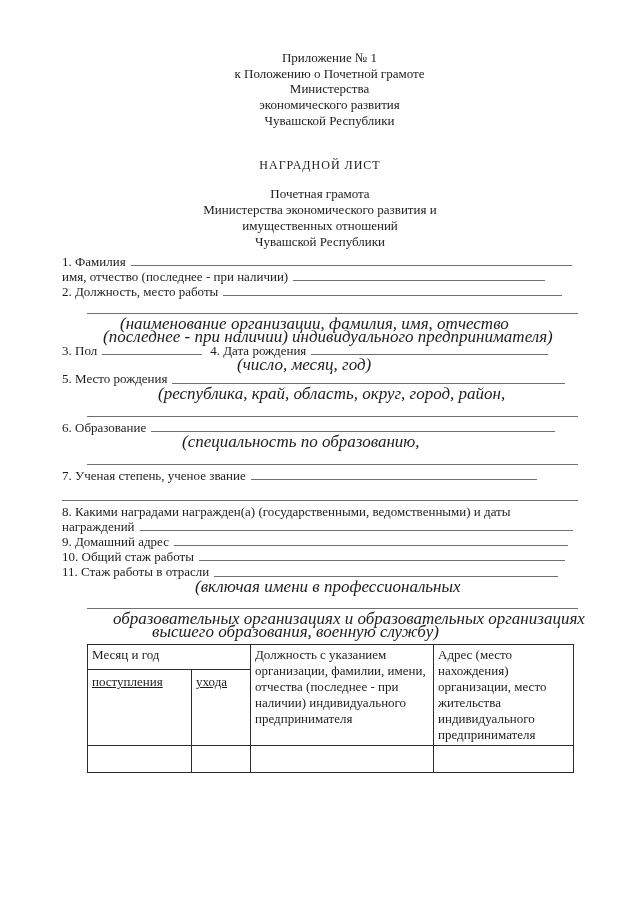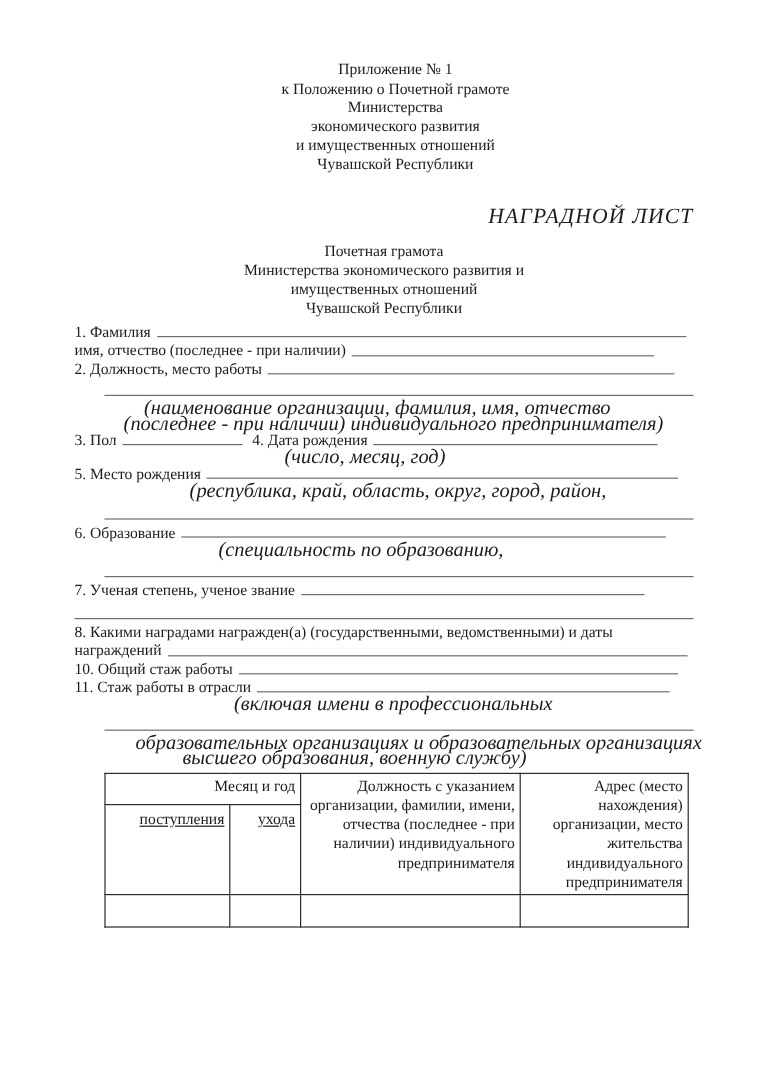--- a/index.html
+++ b/index.html
@@ -8,53 +8,52 @@
     font-family:"Liberation Serif", serif;
     font-size:13px; color:#1c1c1c;
     -webkit-font-smoothing:antialiased;
   }
   .page {
     position:relative; box-sizing:border-box;
     width:640px; height:904px;
     padding:50px 62px 0 62px; overflow:hidden;
   }
   .appendix { text-align:center; line-height:15.7px; margin-right:-19px; }
-  .doc-title { text-align:right; margin-top:28px; line-height:16px; font-size:18px; letter-spacing:1px;font-style:italic; }
+  .doc-title { text-align:center; margin-top:28px; line-height:16px; font-size:12px; letter-spacing:1px; }
   .subtitle { text-align:center; margin-top:13px; line-height:16px; }
   .form { margin-top:4px; }
   .row { display:flex; height:15.2px; line-height:15.2px; white-space:nowrap; }
   .row.cap { display:block; height:13px; line-height:13px; font-size:17px;font-style:italic; }
   .lbl { flex:0 0 auto; }
   .fl { flex:1 1 auto; border-bottom:1px solid #6f6f6f; margin-bottom:3px; margin-left:5px; }
   .fl.fixed { flex:0 0 auto; }
   table.emp {
     border-collapse:collapse; margin-top:6px; margin-left:25px;
     table-layout:fixed; width:486px;
     font-size:13px; line-height:16px;
   }
   table.emp th, table.emp td {
     border:1px solid #2b2b2b; font-weight:normal;
-    text-align:right; vertical-align:top; padding:2px 4px;
+    text-align:left; vertical-align:top; padding:2px 4px;
     box-sizing:border-box; overflow:hidden;
   }
   th.myr { height:25px; vertical-align:middle; padding:0 4px; }
   tr.subhead th { height:73px; padding-top:4px;text-decoration:underline; }
   tr.body-row td { height:27px; }
 </style>
 </head>
 <body>
 
 <div class="page">
 
   <div class="appendix">
     <div>Приложение № 1</div>
     <div>к Положению о Почетной грамоте</div>
     <div>Министерства</div>
     <div>экономического развития</div>
-    <div>и имущественных отношений</div>
     <div>Чувашской Республики</div>
   </div>
 
   <div class="doc-title">НАГРАДНОЙ ЛИСТ</div>
 
   <div class="subtitle">
     <div>Почетная грамота</div>
     <div>Министерства экономического развития и</div>
     <div>имущественных отношений</div>
     <div>Чувашской Республики</div>
@@ -109,20 +108,24 @@
         <span class="fl" style="margin-left: 0px;"></span>
       </div>
       <div class="row">
         <span class="lbl">8. Какими наградами награжден(а) (государственными, ведомственными) и даты</span>
       </div>
       <div class="row">
         <span class="lbl">награждений</span>
         <span class="fl" style="margin-right: 5px;"></span>
       </div>
       <div class="row">
+        <span class="lbl">9. Домашний адрес</span>
+        <span class="fl" style="margin-right: 10px;"></span>
+      </div>
+      <div class="row">
         <span class="lbl">10. Общий стаж работы</span>
         <span class="fl" style="margin-right: 13px;"></span>
       </div>
       <div class="row">
         <span class="lbl">11. Стаж работы в отрасли</span>
         <span class="fl" style="margin-right: 20px;"></span>
       </div>
       <div class="row cap" style="padding-left: 133px;">(включая имени в профессиональных</div>
       <div class="row" style="margin-top: 4px;">
         <span class="fl" style="margin-left: 25px;"></span>

